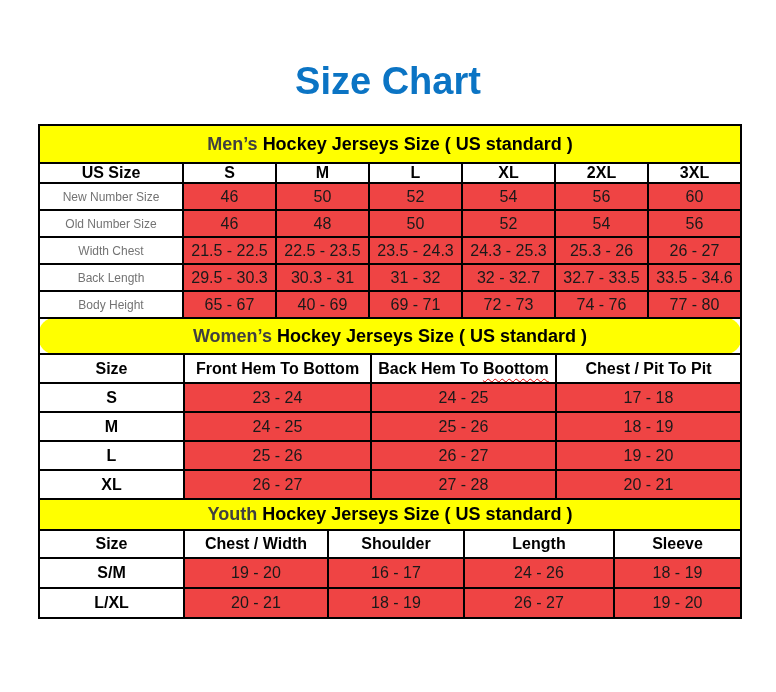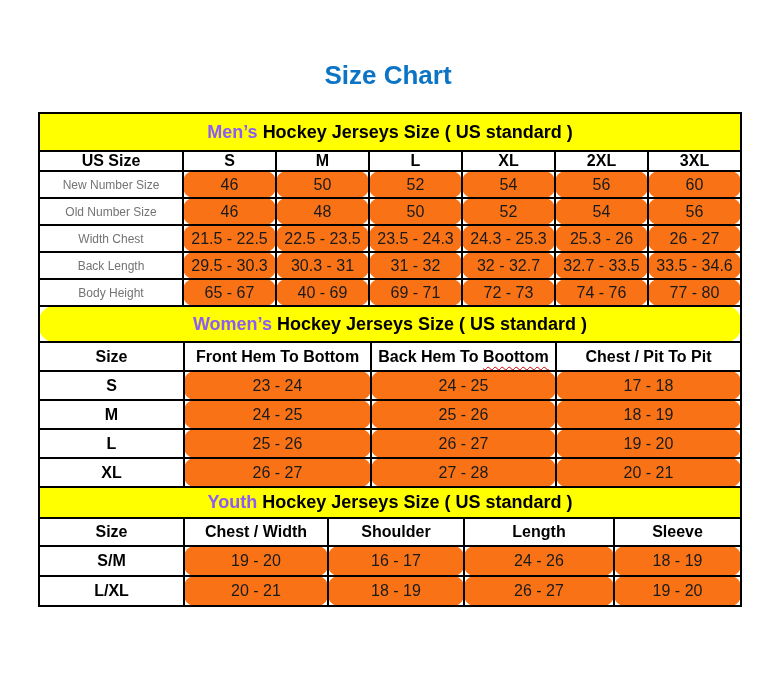--- a/index.html
+++ b/index.html
@@ -5,21 +5,21 @@
   html, body { margin: 0; padding: 0; }
   body {
     width: 776px; height: 692px;
     background: #ffffff;
     font-family: "Liberation Sans", "DejaVu Sans", sans-serif;
     overflow: hidden;
   }
   .title {
     text-align: center;
     padding-top: 60px;
-    font-size: 26px;
+    font-size: 38px;
     font-weight: bold;
     color: #0b74c4;
   }
   .chart {
     margin: 21px 0 0 38px;
     width: 702px;
   }
   table.sec {
     border-collapse: collapse;
     table-layout: fixed;
@@ -33,33 +33,32 @@
     padding: 0;
     overflow: hidden;
   }
   tr.band td {
     background: #ffff00;
     font-weight: bold;
     font-size: 18px;
     color: #000000;
     height: 36px;
   }
-  .hl { color: #8b5cf6; margin-right: 0.28em; }
+  .hl { color: #404040; margin-right: 0.28em; }
   .sec th {
     font-size: 16px;
     font-weight: bold;
     color: #000000;
     background: #ffffff;
   }
   .sec td.data {
     font-size: 16px;
     font-weight: normal;
     color: #1a1a1a;
-    background: #f97316;
-    border-radius: 11px;
+    background: #ef4444;
   }
   .sec td.rowlabel {
     font-size: 12px;
     font-weight: normal;
     color: #737373;
     background: #ffffff;
   }
   .sec td.sizecell {
     font-size: 16px;
     font-weight: bold;

